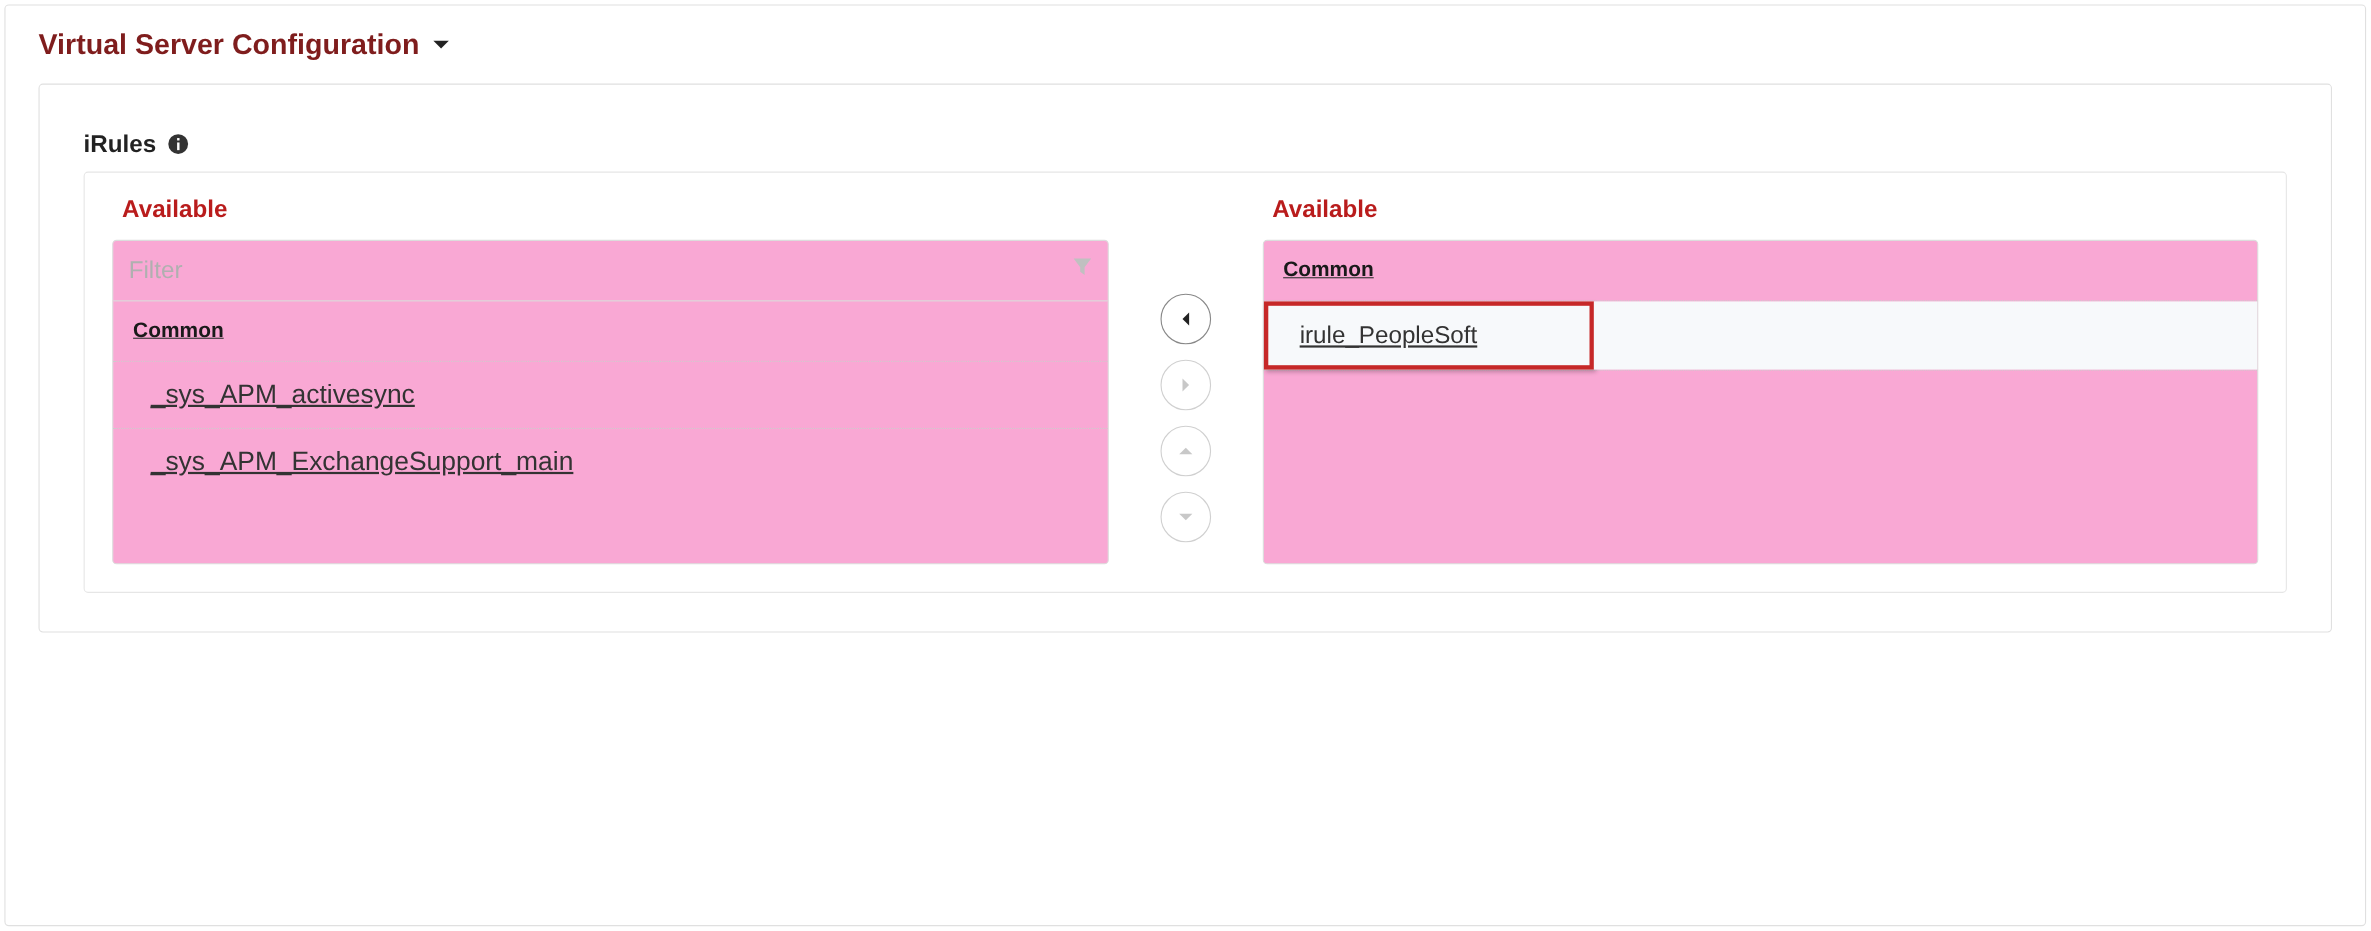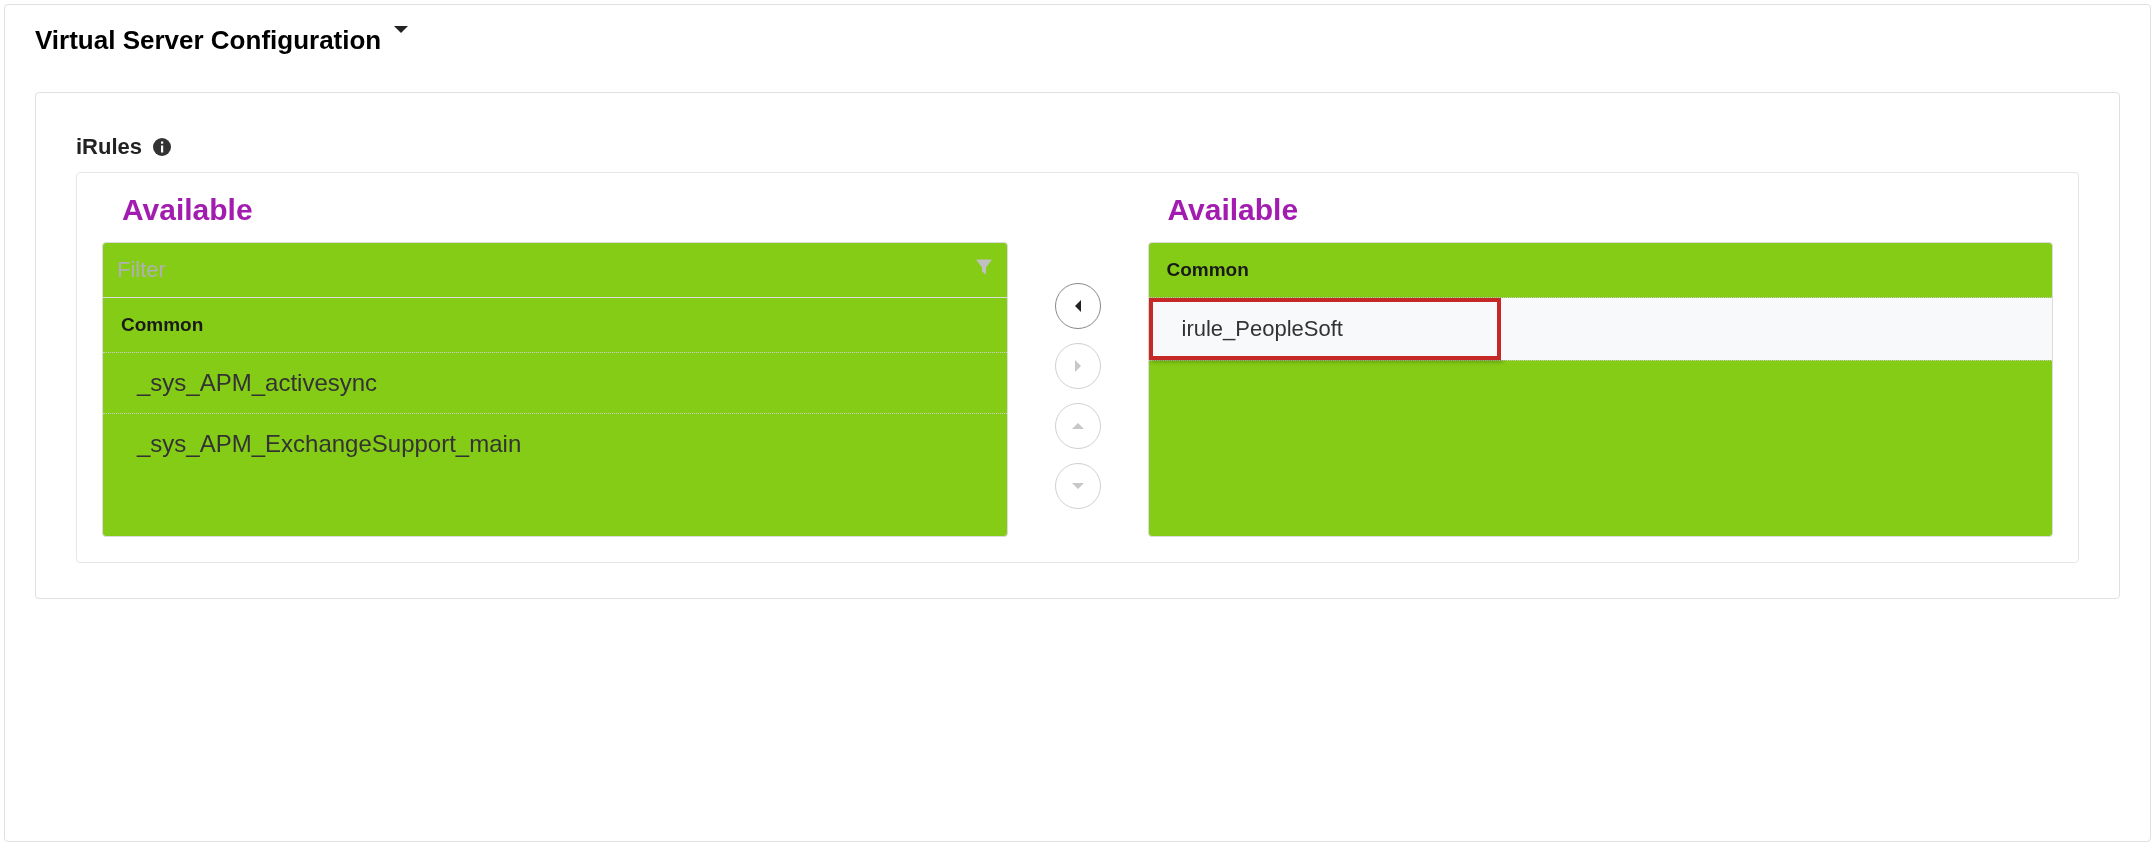--- a/index.html
+++ b/index.html
@@ -13,26 +13,26 @@
 }
 .outer-panel {
   border: 1px solid #e0e0e0;
   border-radius: 4px;
   margin: 4px;
   padding: 20px 30px 30px 30px;
   height: 838px;
 }
 .section-header {
   display: flex;
-  align-items: flex-start;
+  align-items: center;
   font-size: 26px;
   font-weight: 700;
-  color: #000000;
-  cursor: pointer;
-  margin-bottom: 36px;
+  color: #7f1d1d;
+  cursor: pointer;
+  margin-bottom: 20px;
 }
 .section-header .caret {
   margin-left: 12px;
   display: inline-flex;
   align-items: center;
 }
 .inner-panel {
   border: 1px solid #e0e0e0;
   border-radius: 4px;
   padding: 41px 40px 35px 40px;
@@ -59,31 +59,32 @@
   border: 1px solid #e6e6e6;
   border-radius: 4px;
   padding: 20px 25px 25px 25px;
   display: flex;
   align-items: flex-start;
 }
 .dl-col {
   flex: 1;
 }
 .dl-col-header {
-  font-size: 30px;
-  font-weight: 700;
-  color: #a21caf;
+  font-size: 22px;
+  font-weight: 700;
+  color: #b91c1c;
   margin-bottom: 15px;
-  margin-left: 20px;
+  margin-left: 9px;
 }
 .dl-box {
   border: 1px solid #dcdcdc;
   border-radius: 4px;
   min-height: 295px;
-  background: #84cc16;
+  background: #f9a8d4;
+  text-decoration: underline;
 }
 .filter-row {
   position: relative;
   border-bottom: 1px solid #dcdcdc;
 }
 .filter-input {
   width: 100%;
   border: none;
   outline: none;
   font-size: 22px;
@@ -121,21 +122,21 @@
   display: flex;
   align-items: stretch;
   border-top: 1px dotted #ccc;
   border-bottom: 1px dotted #ccc;
 }
 .selected-item {
   font-size: 22px;
   padding: 14px 18px 14px 29px;
   background: #f7f9fb;
   cursor: pointer;
-  width: 352px;
+  width: 300px;
   border: 4px solid #c62828;
   box-shadow: 2px 2px 4px rgba(0,0,0,0.25);
 }
 .selected-item-rest {
   flex: 1;
   background: #f7f9fb;
 }
 .dl-buttons {
   width: 140px;
   display: flex;

